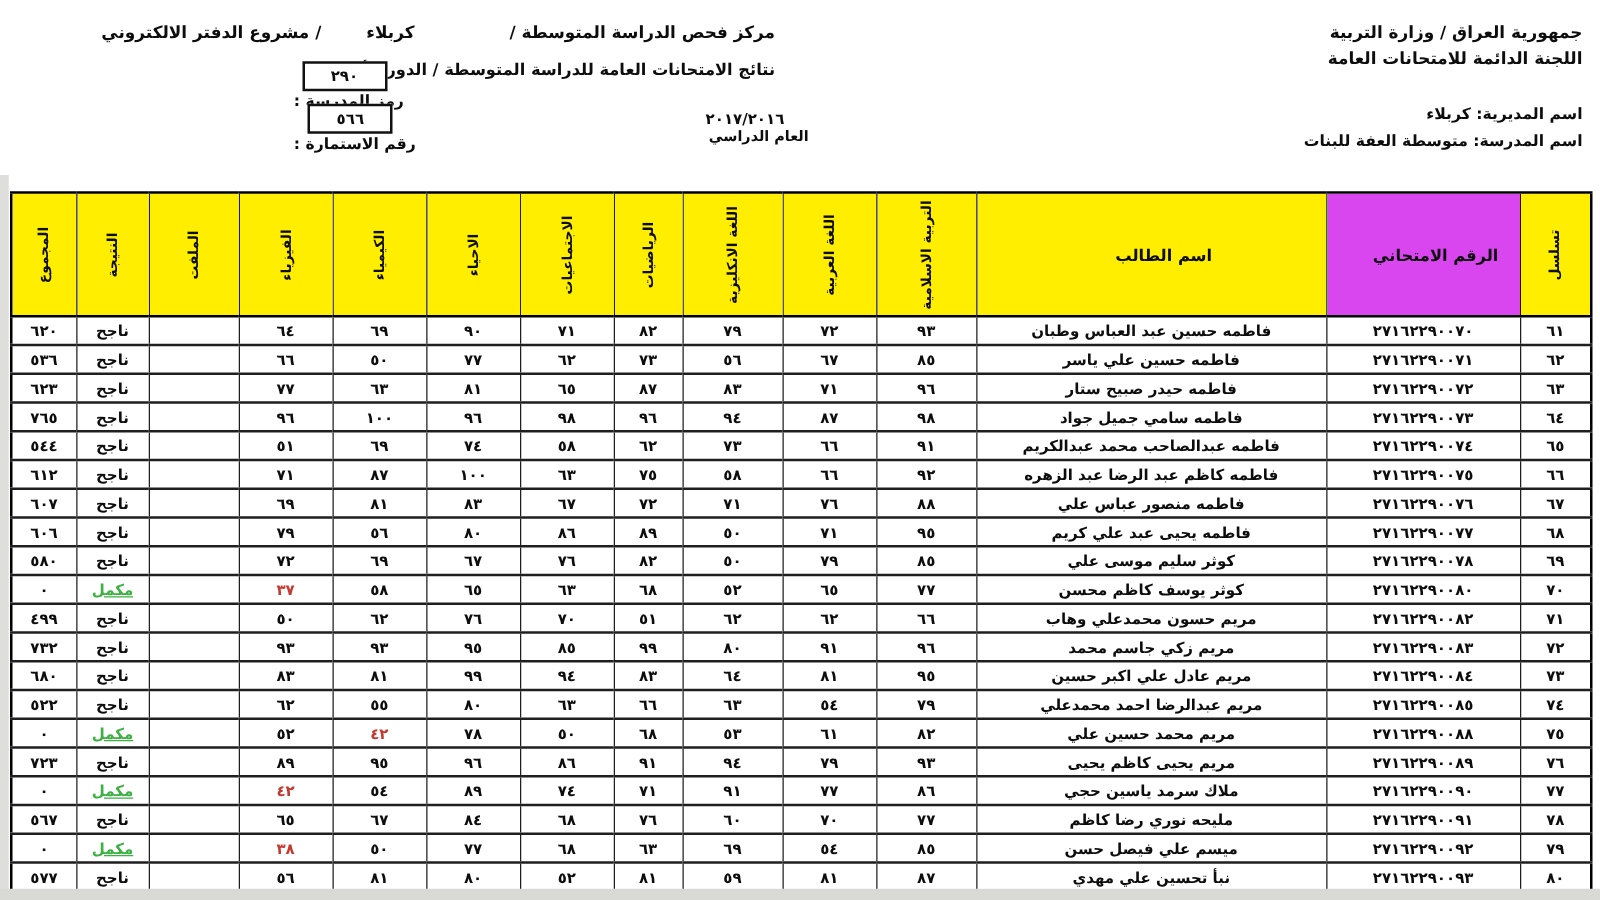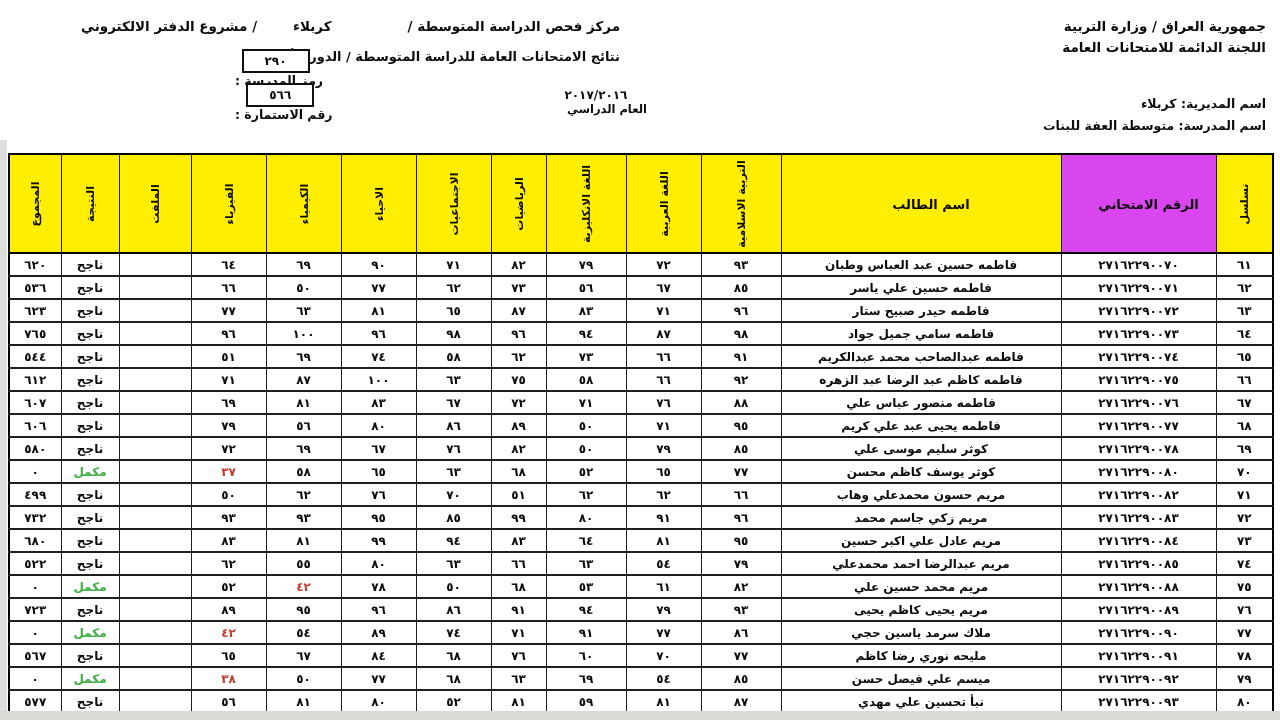--- a/index.html
+++ b/index.html
@@ -8,21 +8,21 @@
     position:relative;width:1280px;height:720px;margin:0 auto;
     background:#ffffff;overflow:hidden;
     font-family:"DejaVu Sans",sans-serif;font-weight:bold;color:#0d0d0d;
   }
   
   .scan-left{position:absolute;left:0;top:140px;bottom:0;width:7px;background:#dededc;}
   .scan-bottom{position:absolute;left:0;right:0;bottom:0;height:9px;background:#d9d9d6;}
 
   
   .org-block{position:absolute;top:16px;right:14px;text-align:right;font-size:13.5px;line-height:1.55;}
-  .school-block{position:absolute;top:93px;right:14px;text-align:right;font-size:12.5px;line-height:1.75;}
+  .school-block{position:absolute;top:80px;right:14px;text-align:right;font-size:12.5px;line-height:1.75;}
   .center1{position:absolute;top:18px;right:660px;white-space:nowrap;font-size:13.5px;direction:rtl;}
   .center1 .mid{margin:0 76px 0 36px;}
   .center2{position:absolute;top:49px;right:660px;white-space:nowrap;font-size:13px;direction:rtl;}
   .year-row{position:absolute;top:88px;left:545px;display:flex;flex-direction:column;align-items:center;direction:ltr;}
   .year-val{font-size:12px;letter-spacing:1px;}
   .year-lab{font-size:11.5px;margin-left:22px;}
   .code-row{position:absolute;left:228px;display:flex;align-items:center;direction:ltr;flex-direction:column;}
   .code1{top:49px;}
   .code2{top:83px;}
   .code-box{width:64px;height:20px;border:2px solid #111;display:flex;align-items:center;justify-content:center;
@@ -45,21 +45,21 @@
     white-space:nowrap;overflow:hidden;
   }
   .rot{
     position:absolute;top:50%;left:50%;
     transform:translate(-50%,-50%) rotate(-90deg);
     white-space:nowrap;font-size:11px;
   }
   .flat{font-size:13px;margin-left:20px;}
   td.name-cell{text-align:right;padding-right:4px;font-size:12.5px;}
   td.exam-cell{letter-spacing:1px;}
-  td.supp{color:var(--supp-color);}
+  td.supp{color:var(--supp-color);text-decoration:underline;}
   td.fail{color:var(--fail-color);}
 </style>
 </head>
 <body>
 
 <div class="sheet">
 
   <div class="org-block">
     <div>جمهورية العراق / وزارة التربية</div>
     <div>اللجنة الدائمة للامتحانات العامة</div>

